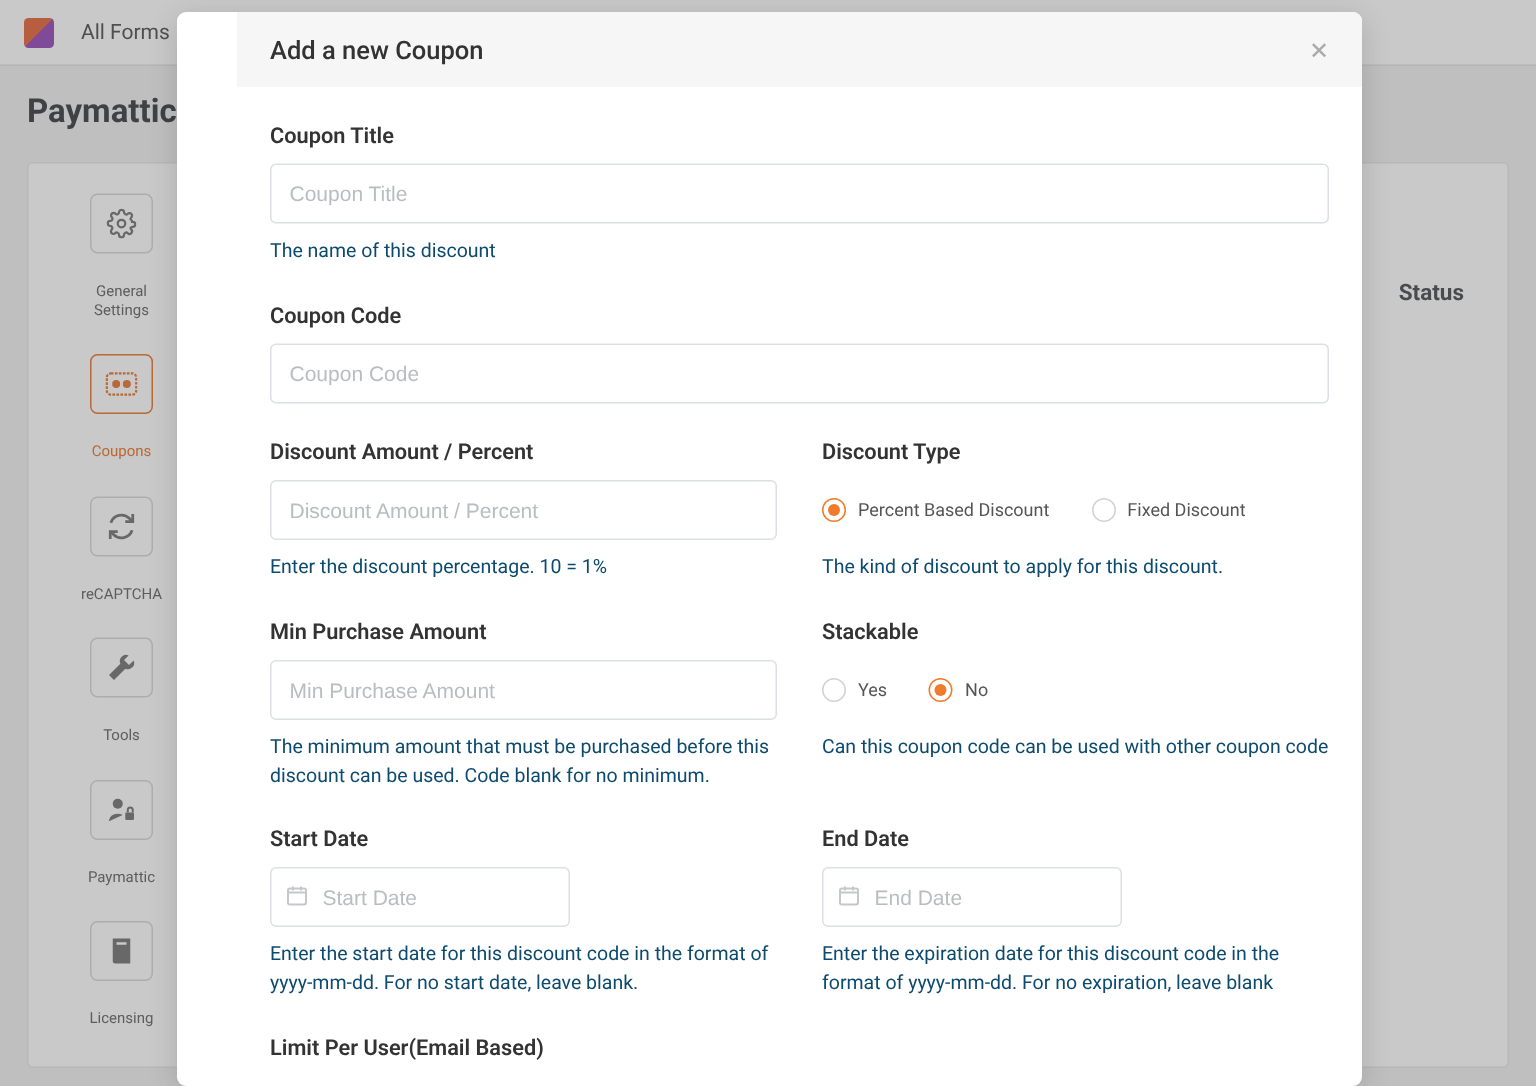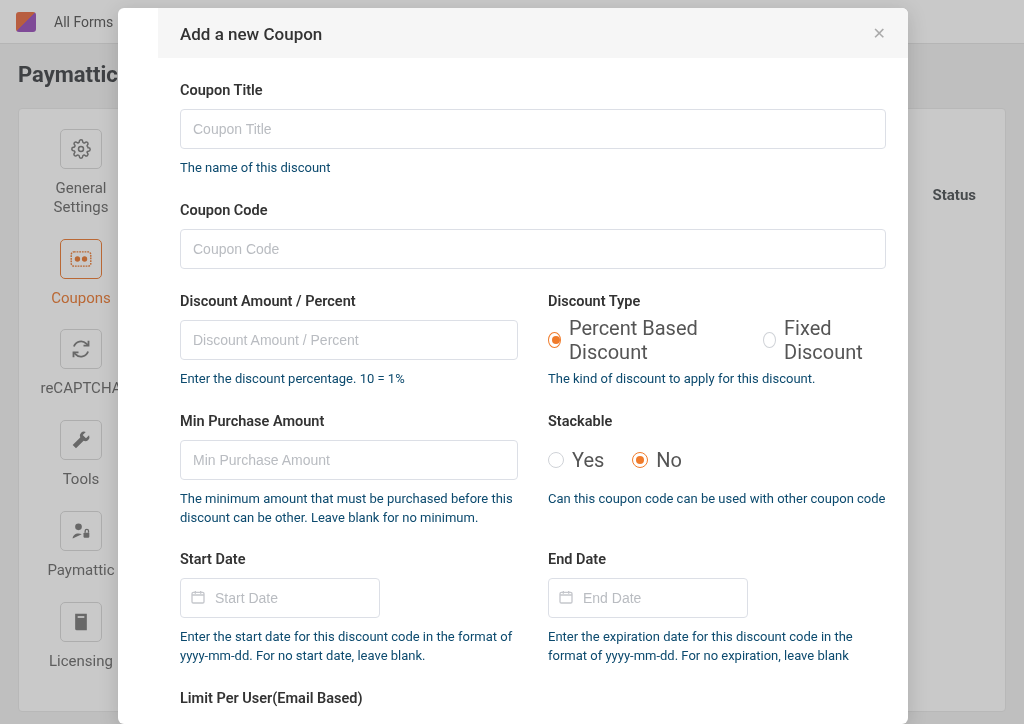--- a/index.html
+++ b/index.html
@@ -66,23 +66,23 @@
     align-items: center;
     justify-content: center;
     background: #fff;
     color: #6a6a6a;
   }
   .sidebar-item.active .sidebar-icon-box {
     border-color: #e86b1c;
     color: #e86b1c;
   }
   .sidebar-label {
-    font-size: 15px;
+    font-size: 10px;
     color: #5a5a5a;
-    margin-top: 10px;
+    margin-top: 20px;
     text-align: center;
     line-height: 1.25;
   }
   .sidebar-item.active .sidebar-label {
     color: #e86b1c;
   }
   .table-head-status {
     position: absolute;
     right: 48px;
     top: 186px;
@@ -166,21 +166,21 @@
   .radio-row {
     display: flex;
     gap: 28px;
     align-items: center;
     height: 40px;
   }
   .radio-item {
     display: flex;
     align-items: center;
     gap: 8px;
-    font-size: 20px;
+    font-size: 12px;
     color: #555;
     cursor: pointer;
   }
   .radio-dot {
     width: 16px; height: 16px;
     border: 1px solid #cfd2d7;
     border-radius: 50%;
     position: relative;
     display: inline-block;
   }
@@ -332,21 +332,21 @@
             </div>
           </div>
           <div class="help-text">The kind of discount to apply for this discount.</div>
         </div>
       </div>
 
       <div class="form-row" style="margin-top:24px">
         <div class="form-col">
           <label class="form-label">Min Purchase Amount</label>
           <input class="text-input" placeholder="Min Purchase Amount" style="">
-          <div class="help-text">The minimum amount that must be purchased before this discount can be other. Leave blank for no minimum.</div>
+          <div class="help-text">The minimum amount that must be purchased before this discount can be used. Code blank for no minimum.</div>
         </div>
         <div class="form-col">
           <label class="form-label">Stackable</label>
           <div class="radio-row">
             <div class="radio-item">
               <span class="radio-dot"></span>
               <span>Yes</span>
             </div>
             <div class="radio-item selected">
               <span class="radio-dot"></span>

